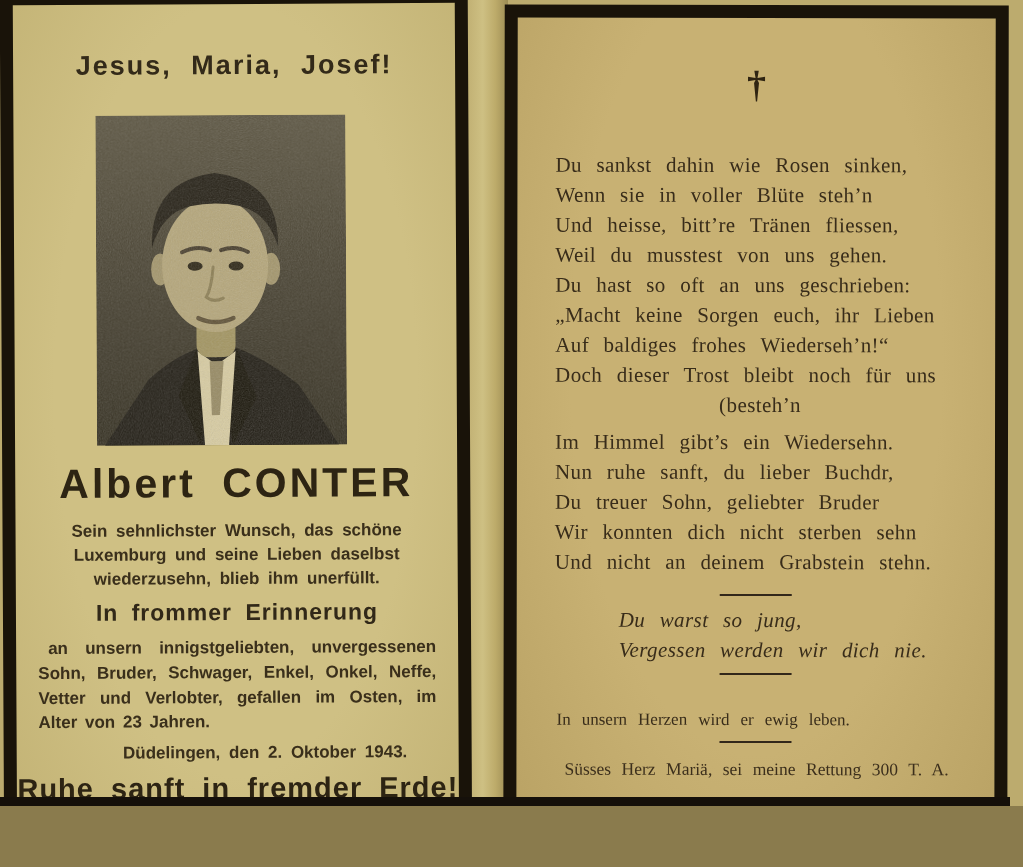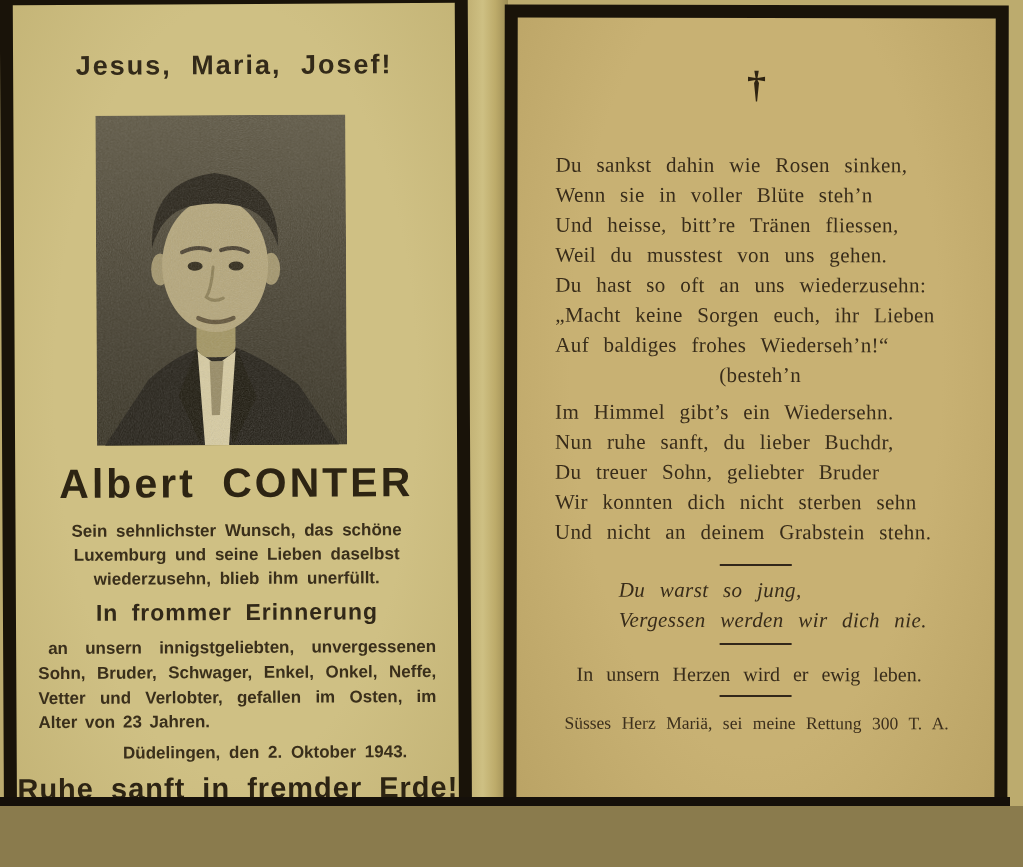--- a/index.html
+++ b/index.html
@@ -79,22 +79,22 @@
     font-size:21px; line-height:30px; word-spacing:0.42em; letter-spacing:0.02em;
     white-space:nowrap;
   }
   .poem-overflow { text-align:center; }
   .gap-small { height:7px; }
   .rule-short { width:72px; border:0; border-top:2.5px solid #32271a; margin:0 auto; }
   .rule-a { margin-top:17px; }
   .stanza { margin-top:9px; padding-left:102px;font-style:italic; }
   .rule-b { margin-top:8px; }
   .closing-right {
-    margin-top:14px; padding-left:60px;
-    font-size:20px; line-height:30px; word-spacing:0.4em; white-space:nowrap;
+    margin-top:30px; padding-left:40px;
+    font-size:17px; line-height:30px; word-spacing:0.4em; white-space:nowrap;
   }
   .rule-c { margin-top:6px; }
   .indulgence {
     margin-top:16px; padding-left:48px;
     font-size:17.5px; word-spacing:0.35em; white-space:nowrap; color:#3c2f1c;
   }
   
   .scan-bottom {
     position:absolute; left:0; bottom:0; width:1010px; height:9px; background:#15100a;
   }
@@ -179,23 +179,24 @@
   <div class="page-right">
     <div class="page-inner">
 
       <div class="cross">†</div>
 
       <div class="poem">
         <div class="poem-line">Du sankst dahin wie Rosen sinken,</div>
         <div class="poem-line">Wenn sie in voller Blüte steh’n</div>
         <div class="poem-line">Und heisse, bitt’re Tränen fliessen,</div>
         <div class="poem-line">Weil du musstest von uns gehen.</div>
-        <div class="poem-line">Du hast so oft an uns wiederzusehn:</div>
+        <div class="poem-line">Du hast so oft an uns geschrieben:</div>
         <div class="poem-line">„Macht keine Sorgen euch, ihr Lieben</div>
         <div class="poem-line">Auf baldiges frohes Wiederseh’n!“</div>
+        <div class="poem-line">Doch dieser Trost bleibt noch für uns</div>
         <div class="poem-line poem-overflow">(besteh’n</div>
         <div class="gap-small"></div>
         <div class="poem-line">Im Himmel gibt’s ein Wiedersehn.</div>
         <div class="poem-line">Nun ruhe sanft, du lieber Buchdr,</div>
         <div class="poem-line">Du treuer Sohn, geliebter Bruder</div>
         <div class="poem-line">Wir konnten dich nicht sterben sehn</div>
         <div class="poem-line">Und nicht an deinem Grabstein stehn.</div>
       </div>
 
       <hr class="rule-short rule-a">

